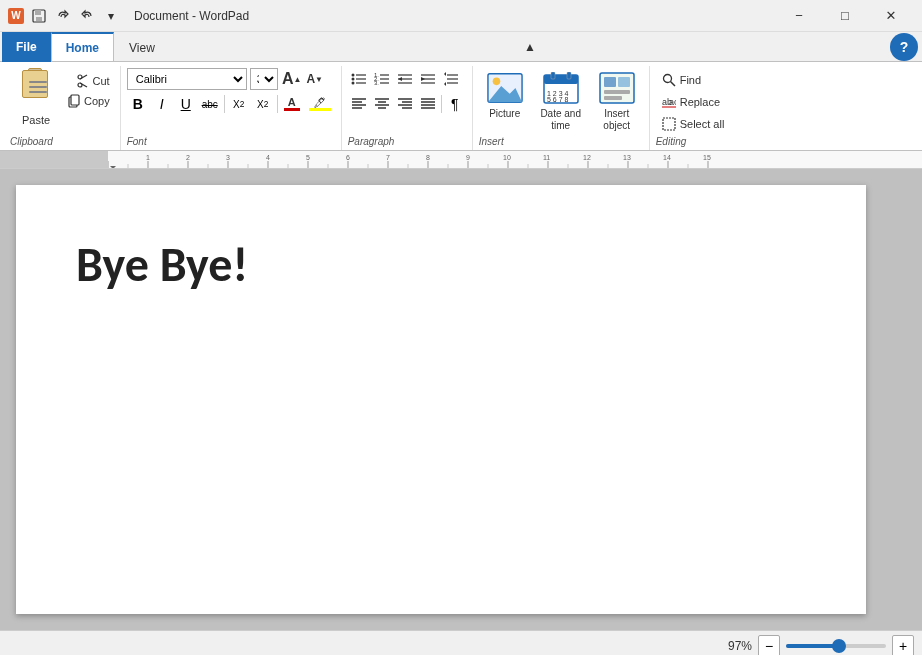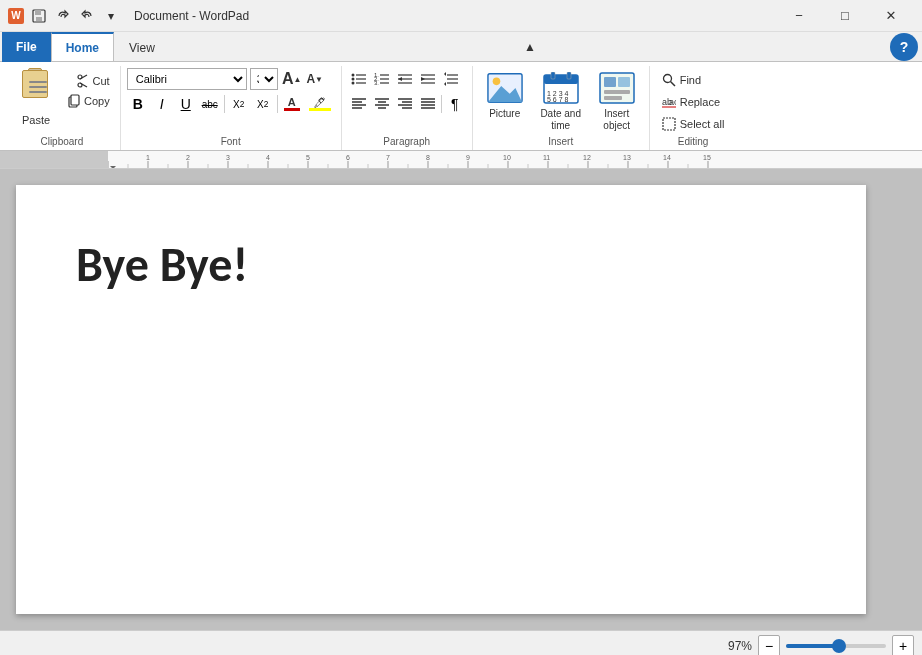--- a/index.html
+++ b/index.html
@@ -120,22 +120,23 @@
       align-items: flex-start;
       flex: 1;
       gap: 2px;
       padding-top: 2px;
     }
     .ribbon-group-label {
       font-size: 10px;
       color: #555;
       margin-top: auto;
       padding: 2px 0 3px 0;
-      text-align: center;
+      text-align: left;
       width: 100%;
+      font-style: italic;
     }
 
     
     .paste-btn {
       display: flex;
       flex-direction: column;
       align-items: center;
       justify-content: center;
       width: 52px;
       height: 58px;

